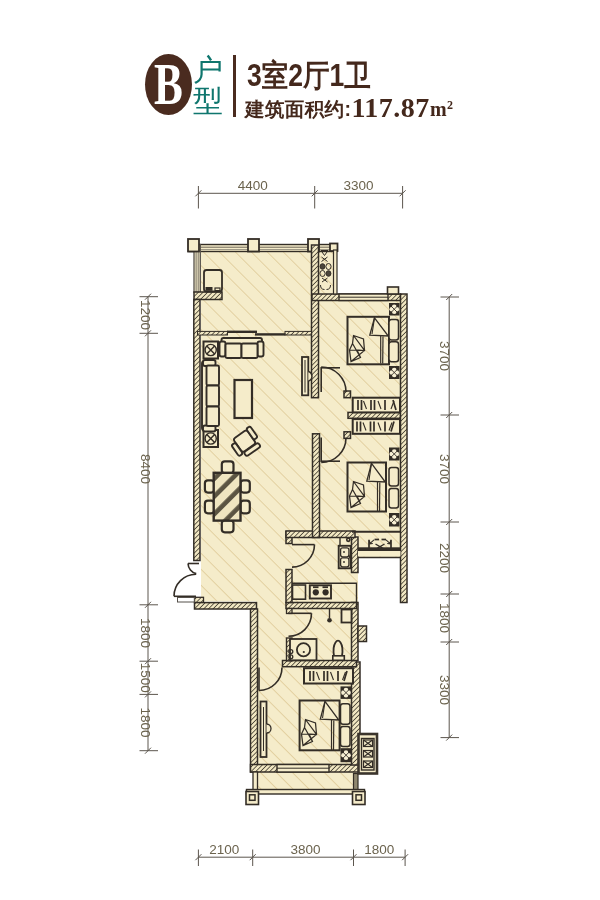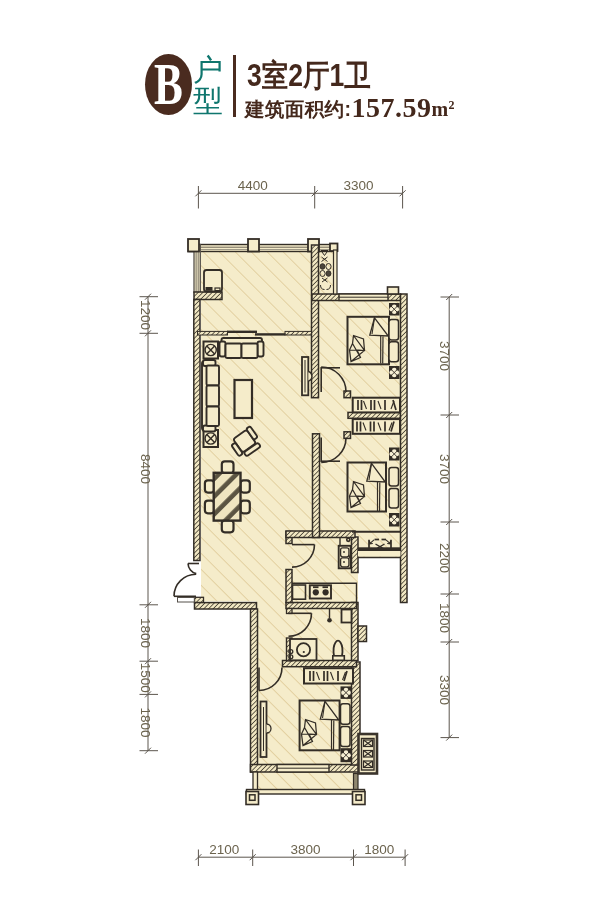--- a/index.html
+++ b/index.html
@@ -28,21 +28,21 @@
 
   <div class="hdr-circle"></div>
   <div class="hdr-b">B</div>
 
   <div class="hdr-hx">户型</div>
 
   <div class="hdr-div"></div>
 
   <div class="hdr-t1">3室2厅1卫</div>
 
-  <div class="hdr-t2">建筑面积约:<span class="num">157.59</span><span class="m2">m<span class="sup">2</span></span></div>
+  <div class="hdr-t2">建筑面积约:<span class="num">117.87</span><span class="m2">m<span class="sup">2</span></span></div>
   <svg width="600" height="900" viewBox="0 0 600 900" style="position:absolute;left:0;top:0;" fill="none" stroke-linecap="butt">
   <defs>
     <pattern id="fh" patternUnits="userSpaceOnUse" width="11.3" height="11.3" patternTransform="rotate(45)">
       <rect width="11.3" height="11.3" fill="#f5ecca"></rect>
       <line x1="0" y1="0" x2="11.3" y2="0" stroke="#ddc894" stroke-width="1.5"></line>
     </pattern>
     <pattern id="wh" patternUnits="userSpaceOnUse" width="3.3" height="3.3" patternTransform="rotate(-45)">
       <rect width="3.3" height="3.3" fill="#f1e7c2"></rect>
       <line x1="0" y1="0" x2="3.3" y2="0" stroke="#3b352b" stroke-width="1.5"></line>
     </pattern>

